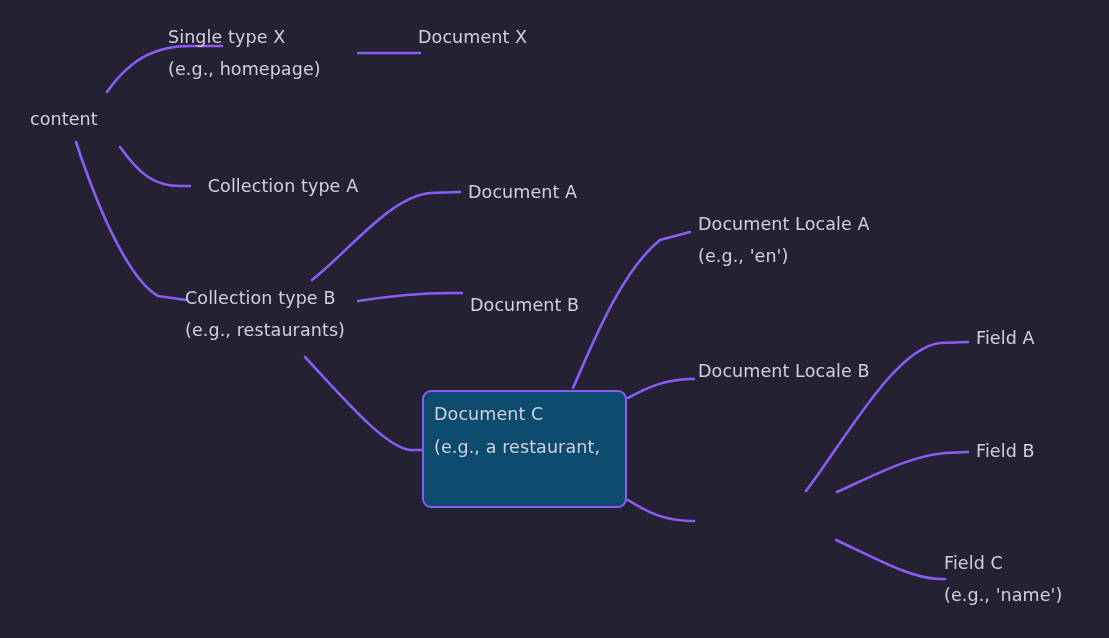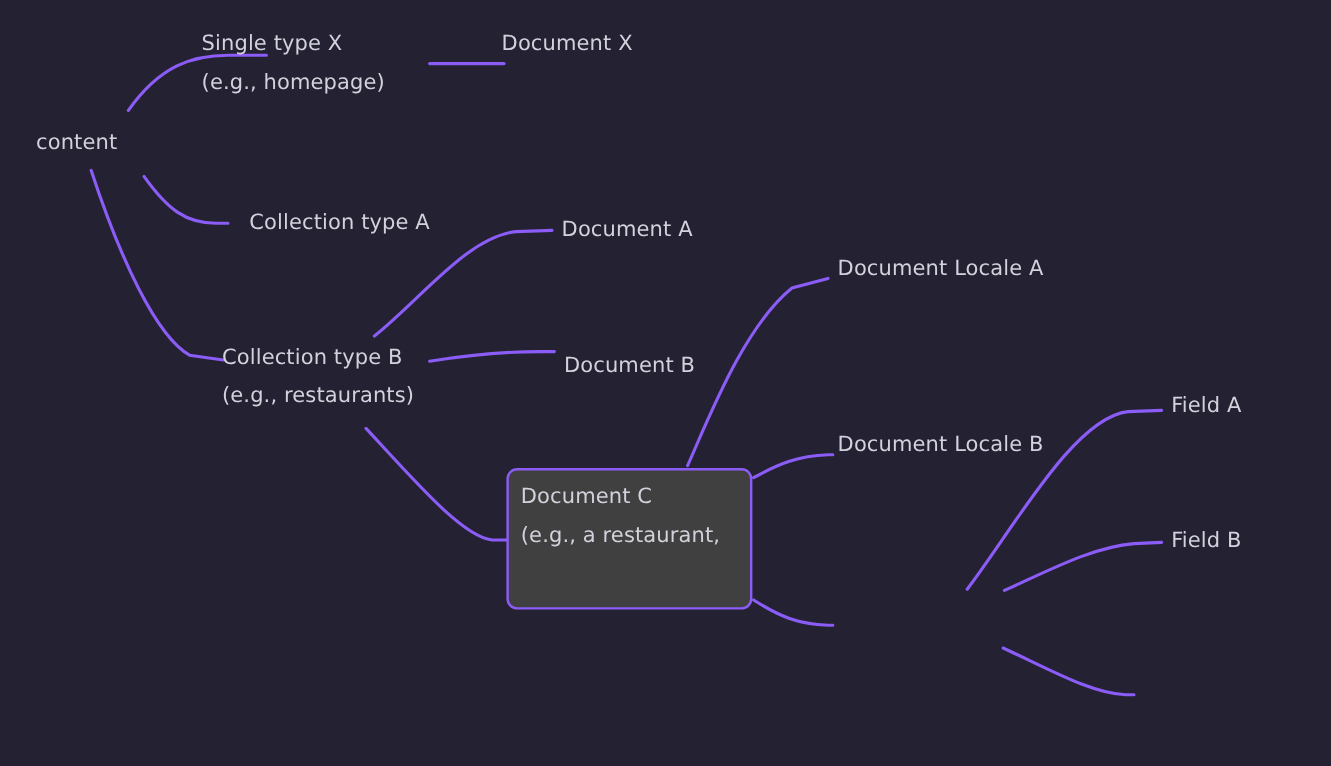--- a/index.html
+++ b/index.html
@@ -29,21 +29,21 @@
     font-size: 17.5px;
     line-height: 32px;
     white-space: nowrap;
     text-align: left;
     letter-spacing: 0.1px;
   }
   .node .ln { display: block; }
   .node.boxed {
     border: 2.2px solid #8b5cf6;
     border-radius: 9px;
-    background: #404040;
+    background: #0c4a6e;
     box-sizing: border-box;
     padding: 6px 10px 8px 10px;
     line-height: 33px;
   }
 </style>
 </head>
 <body>
 
 <div id="stage">
 
@@ -108,29 +108,34 @@
     <span class="ln">Document B</span>
   </div>
 
   <div class="node boxed" style="left:422px; top:390px; width:205px; height:118px;">
     <span class="ln">Document C</span>
     <span class="ln">(e.g., a restaurant,</span>
   </div>
 
   <div class="node" style="left:698px; top:208px; width:175px;">
     <span class="ln">Document Locale A</span>
+    <span class="ln">(e.g., 'en')</span>
   </div>
 
   <div class="node" style="left:698px; top:355px; width:185px; text-align:left;">
     <span class="ln">Document Locale B</span>
   </div>
 
 
   <div class="node" style="left:976px; top:322px; width:100px; text-align:left;">
     <span class="ln">Field A</span>
   </div>
 
   <div class="node" style="left:976px; top:435px; width:100px; text-align:left;">
     <span class="ln">Field B</span>
   </div>
 
+  <div class="node" style="left:944px; top:547px; width:135px;">
+    <span class="ln">Field C</span>
+    <span class="ln">(e.g., 'name')</span>
+  </div>
 
 </div>
 
 </body></html>

